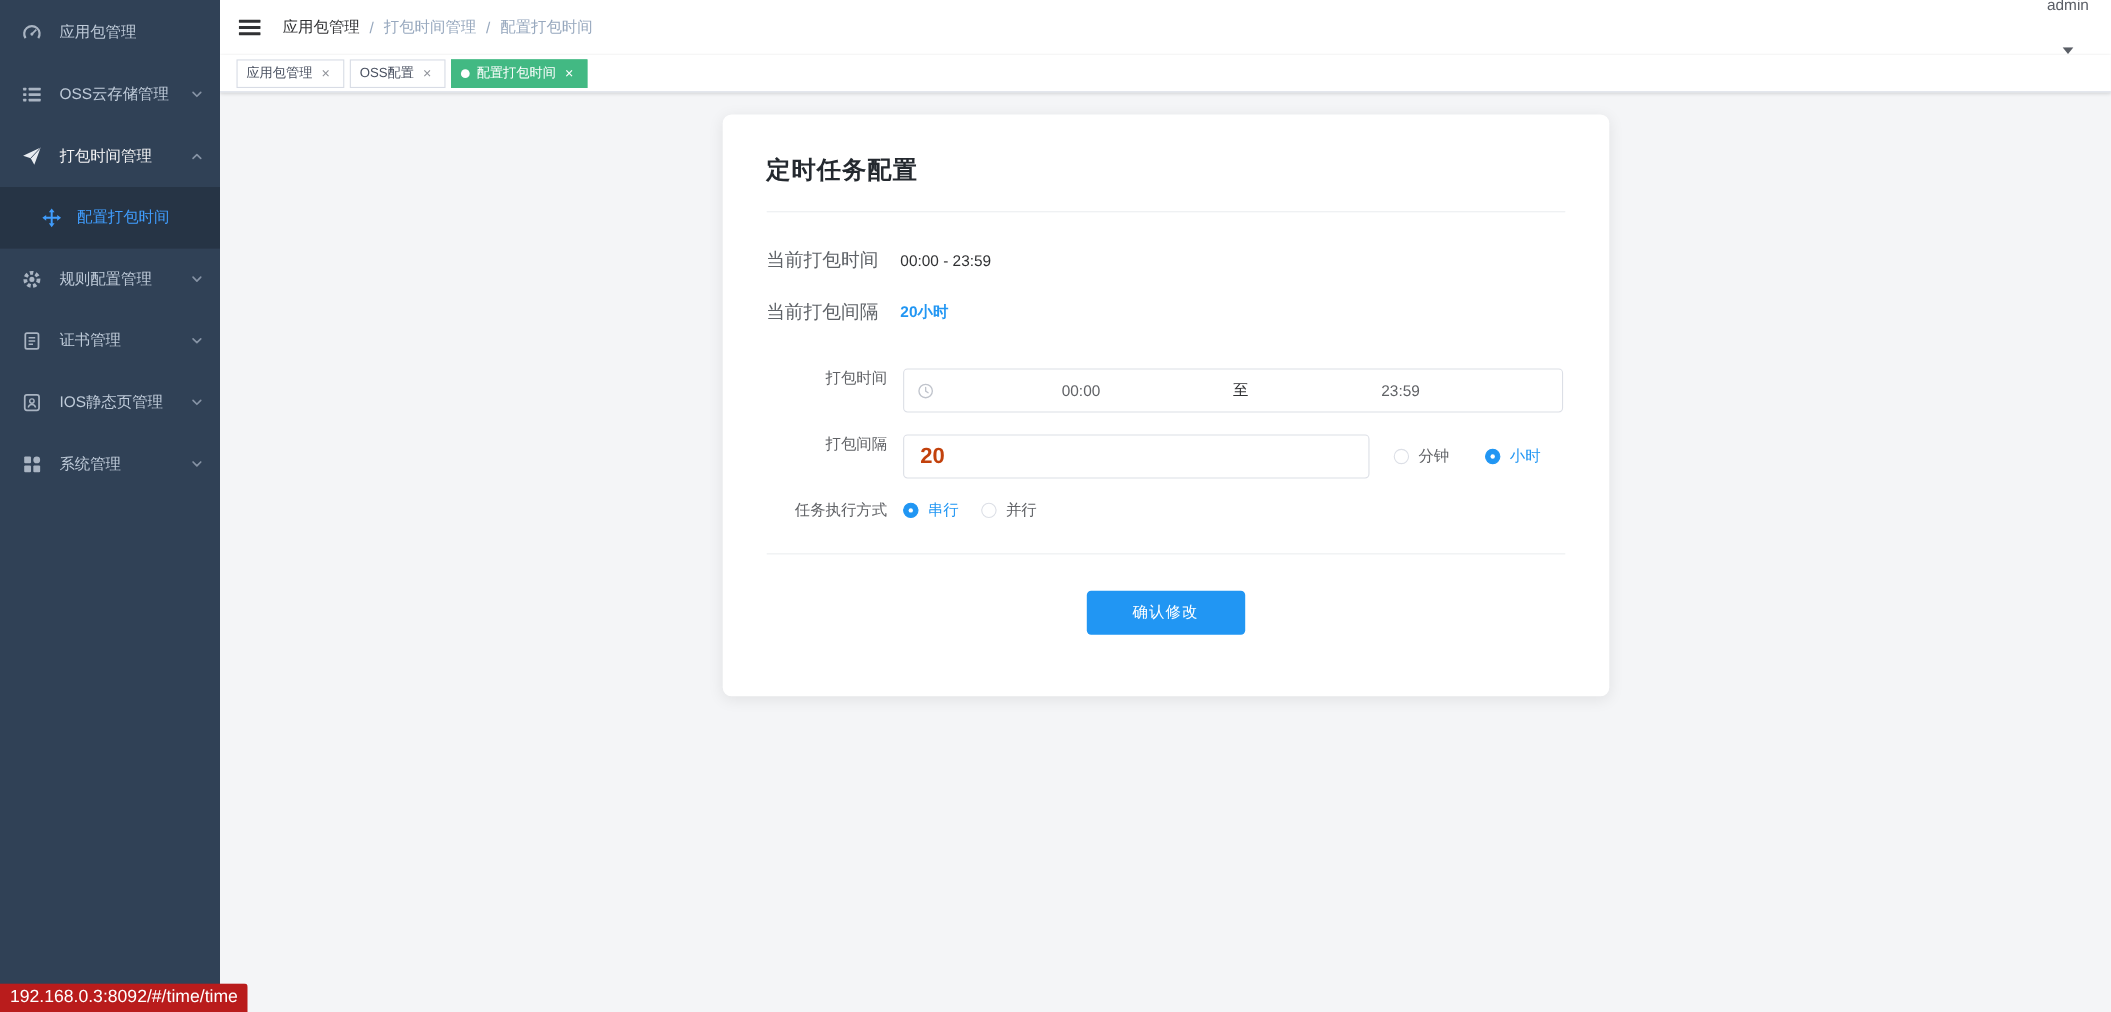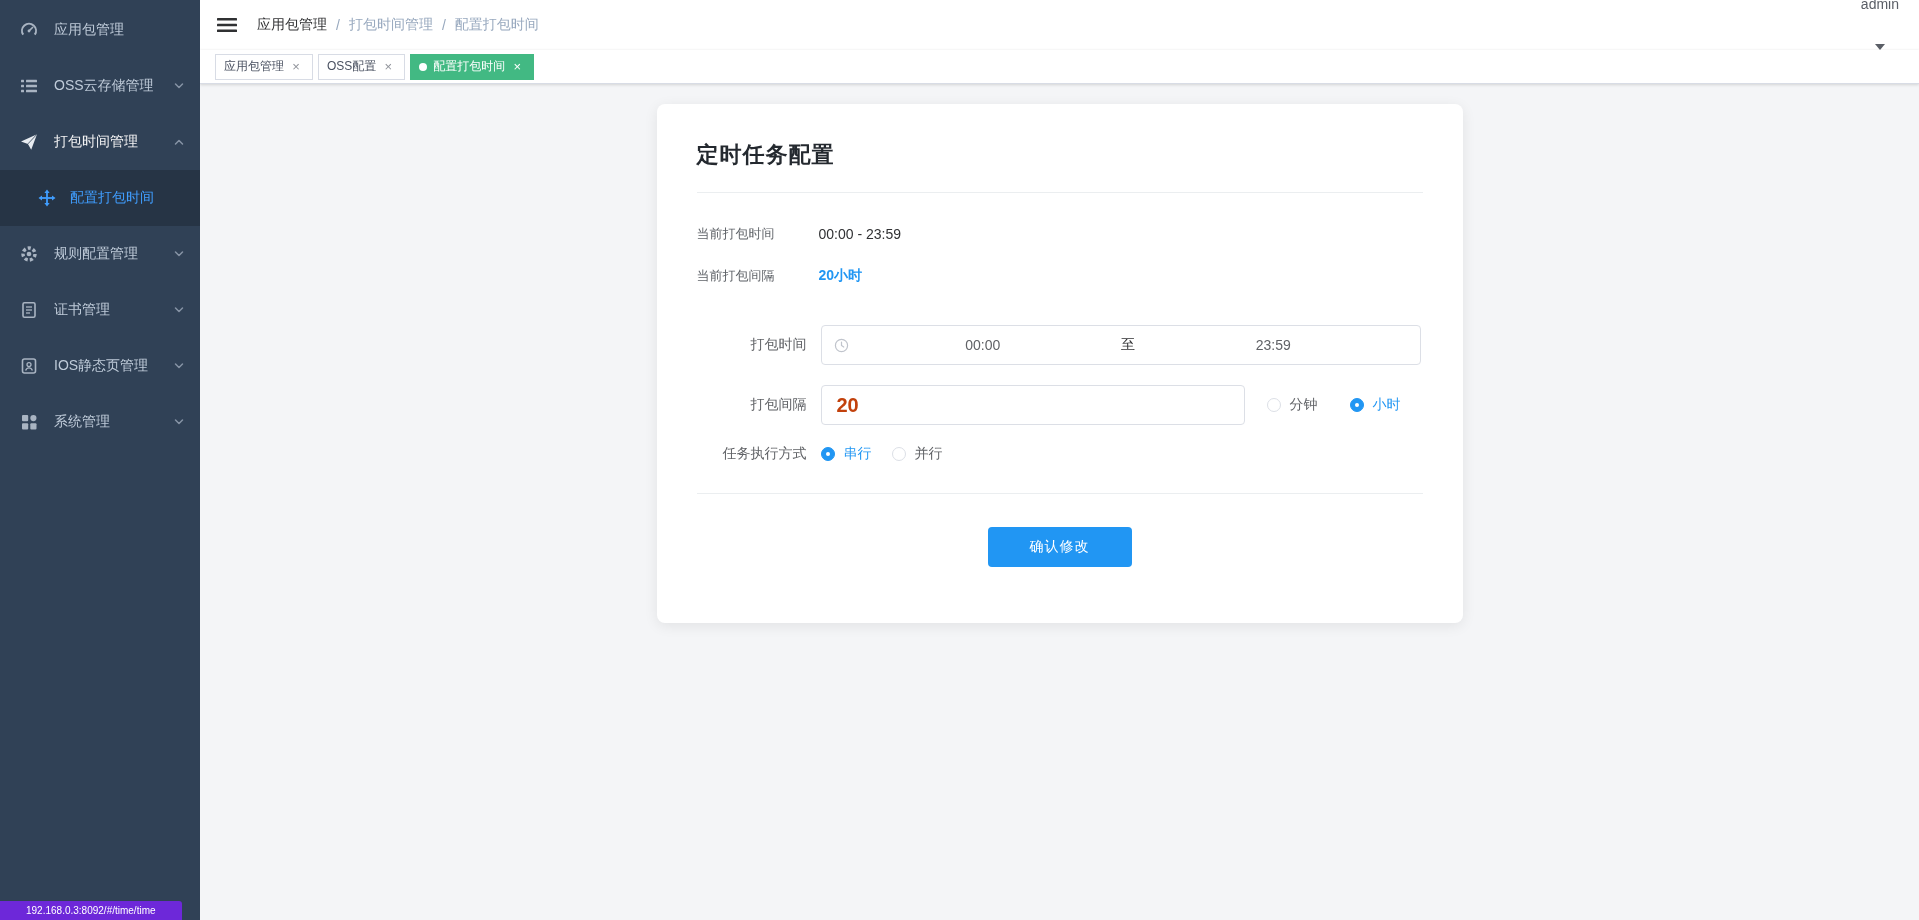--- a/index.html
+++ b/index.html
@@ -79,26 +79,26 @@
     width:806px; margin:20px auto; background:#fff; border-radius:8px;
     box-shadow:0 3px 14px rgba(0,0,0,.08);
     padding:36px 40px 56px;
   }
   .card-title { font-size:22px; font-weight:bold; color:#24292f; letter-spacing:1px; }
   .divider { height:1px; background:#ebeef0; }
   .divider.top { margin:22px 0 32px; }
   .divider.bottom { margin:30px 0 33px; }
 
   .info-row { display:flex; align-items:center; margin-bottom:24px; }
-  .info-label { width:122px; color:#5f6368; font-size:13px; flex-shrink:0; }
+  .info-label { width:122px; color:#5f6368; font-size:17px; flex-shrink:0; }
   .info-value { color:#303133; font-size:14px; }
   .info-value.link { color:#2196f3; font-weight:bold; cursor:pointer; }
 
   .form-area { margin-top:40px; }
-  .form-row { display:flex; align-items:center; margin-bottom:20px; }
+  .form-row { display:flex; margin-bottom:20px; }
   .form-label {
     width:124px; text-align:right; padding-right:14px;
     color:#606266; font-size:14px; flex-shrink:0; white-space:nowrap;
   }
   .time-picker {
     width:600px; height:40px; border:1px solid #dcdfe6; border-radius:4px;
     display:flex; align-items:center; padding:0 12px; cursor:pointer;
     font-size:14px; color:#606266; background:#fff;
   }
   .time-picker .clock { display:flex; color:#c0c4cc; }
@@ -126,22 +126,22 @@
 
   .submit-btn {
     display:block; margin:33px auto 0; width:144px; height:40px;
     background:#2196f3; color:#fff; border:none; border-radius:4px;
     font-size:14px; cursor:pointer; letter-spacing:1px;
     font-family:"Liberation Sans","DejaVu Sans",sans-serif;
   }
 
   
   .status-bar {
-    position:fixed; left:0; bottom:0; background:#6d28d9; color:#fff;
-    font-size:10px; padding:4px 26px; border-top-right-radius:3px; z-index:10;
+    position:fixed; left:0; bottom:0; background:#b91c1c; color:#fff;
+    font-size:16px; padding:4px 9px; border-top-right-radius:3px; z-index:10;
   }
 </style>
 </head>
 <body>
 
 <aside class="sidebar">
 
   <div class="menu-item">
     <span class="menu-icon">
       <svg width="18" height="18" viewBox="0 0 18 18">

